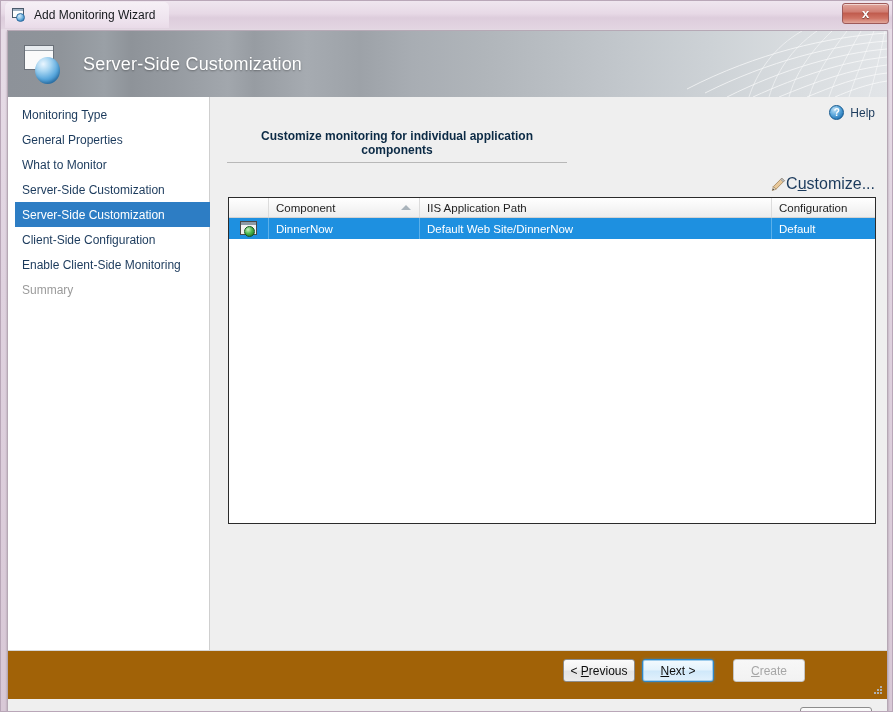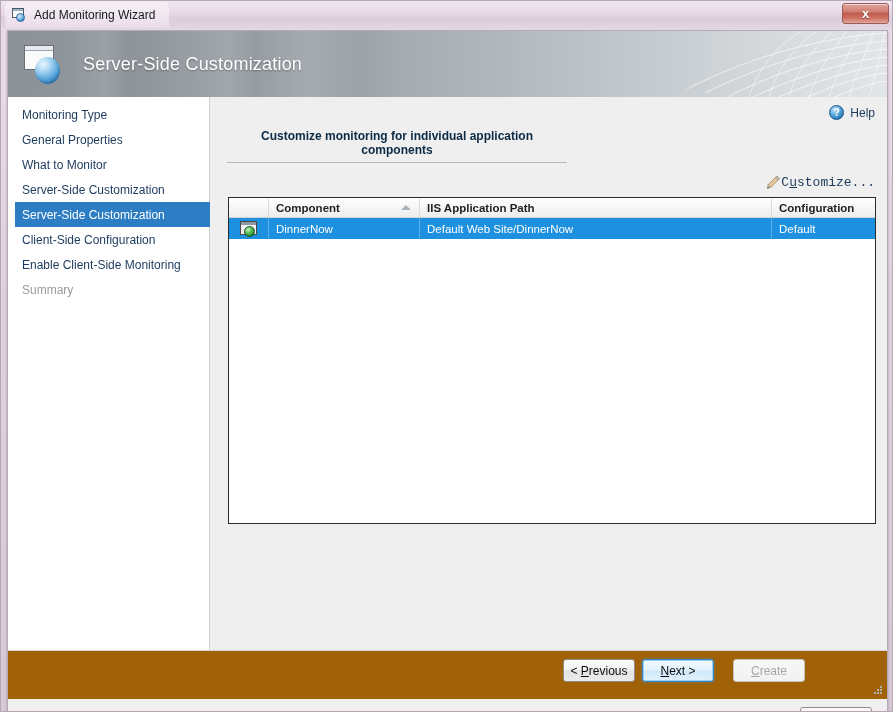--- a/index.html
+++ b/index.html
@@ -165,38 +165,38 @@
     position: absolute; left: 16px; top: 32px;
     width: 340px;
     font-size: 12px; font-weight: bold; color: #0b2a45;
     padding-bottom: 5px;
     border-bottom: 1px solid #b8b8b8;
     text-align: center;
   }
   .customize-link {
     position: absolute; right: 12px; top: 78px;
     display: flex; align-items: center; 
-    font-size: 13px; color: #1b3a5c; cursor: default; font-family: Liberation Mono, monospace;
+    font-size: 16px; color: #1b3a5c; cursor: default;
   }
   .pencil { width: 15px; height: 15px; }
   .customize-link .lbl u { text-decoration: underline; }
 
   
   .listbox {
     position: absolute; left: 17px; top: 100px;
     width: 648px; height: 327px;
     background: #ffffff;
     border: 1px solid #2b2b2b;
     overflow: hidden;
   }
   .lv-head {
     display: flex; height: 20px;
     background: linear-gradient(180deg,#ffffff 0%,#f6f6f6 50%,#ededed 100%);
     border-bottom: 1px solid #d3d3d3;
-    font-size: 11.5px; color: #1f1f1f; font-weight: bold;
+    font-size: 11.5px; color: #1f1f1f;
   }
   .lv-head .cell {
     display: flex; align-items: center;
     padding-left: 7px;
     border-right: 1px solid #dcdcdc;
     position: relative;
     cursor: default;
     white-space: nowrap;
     overflow: hidden;
   }

